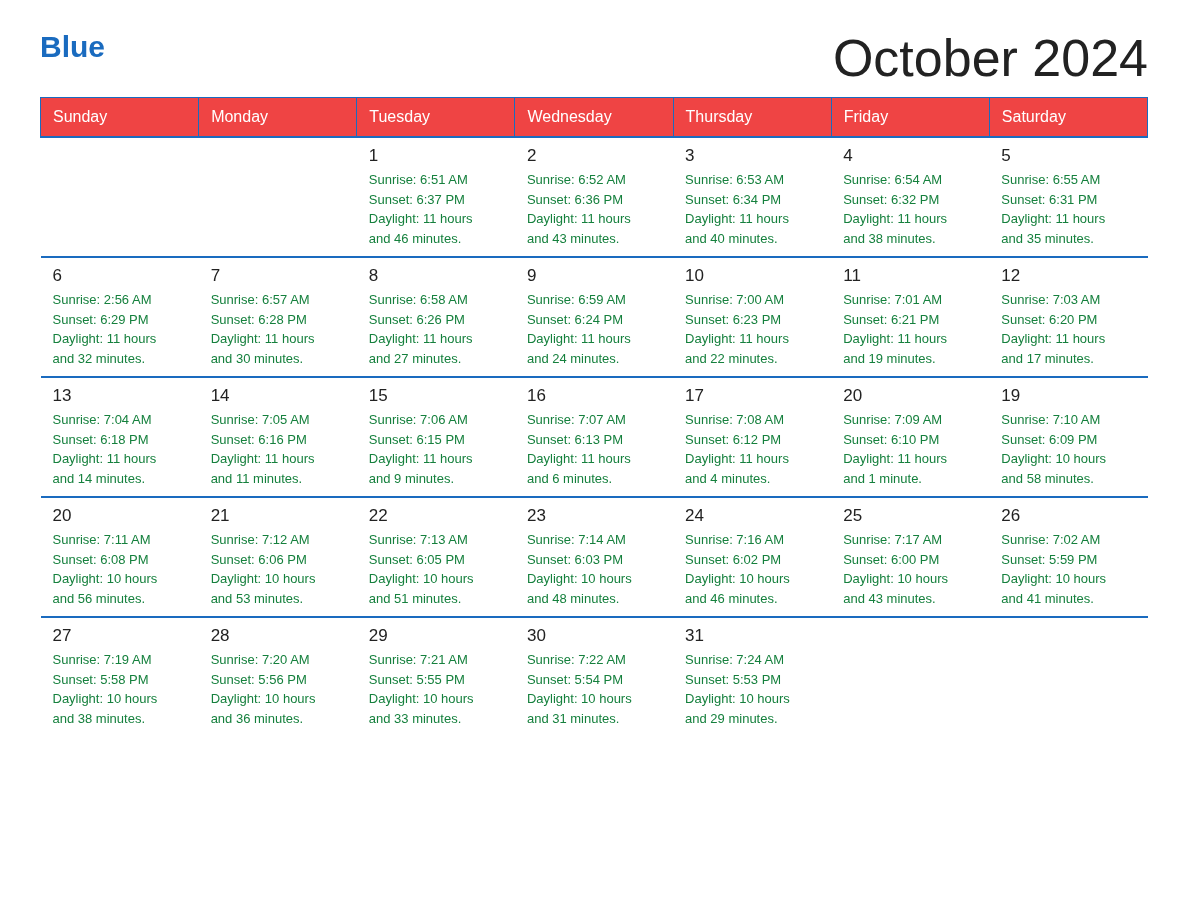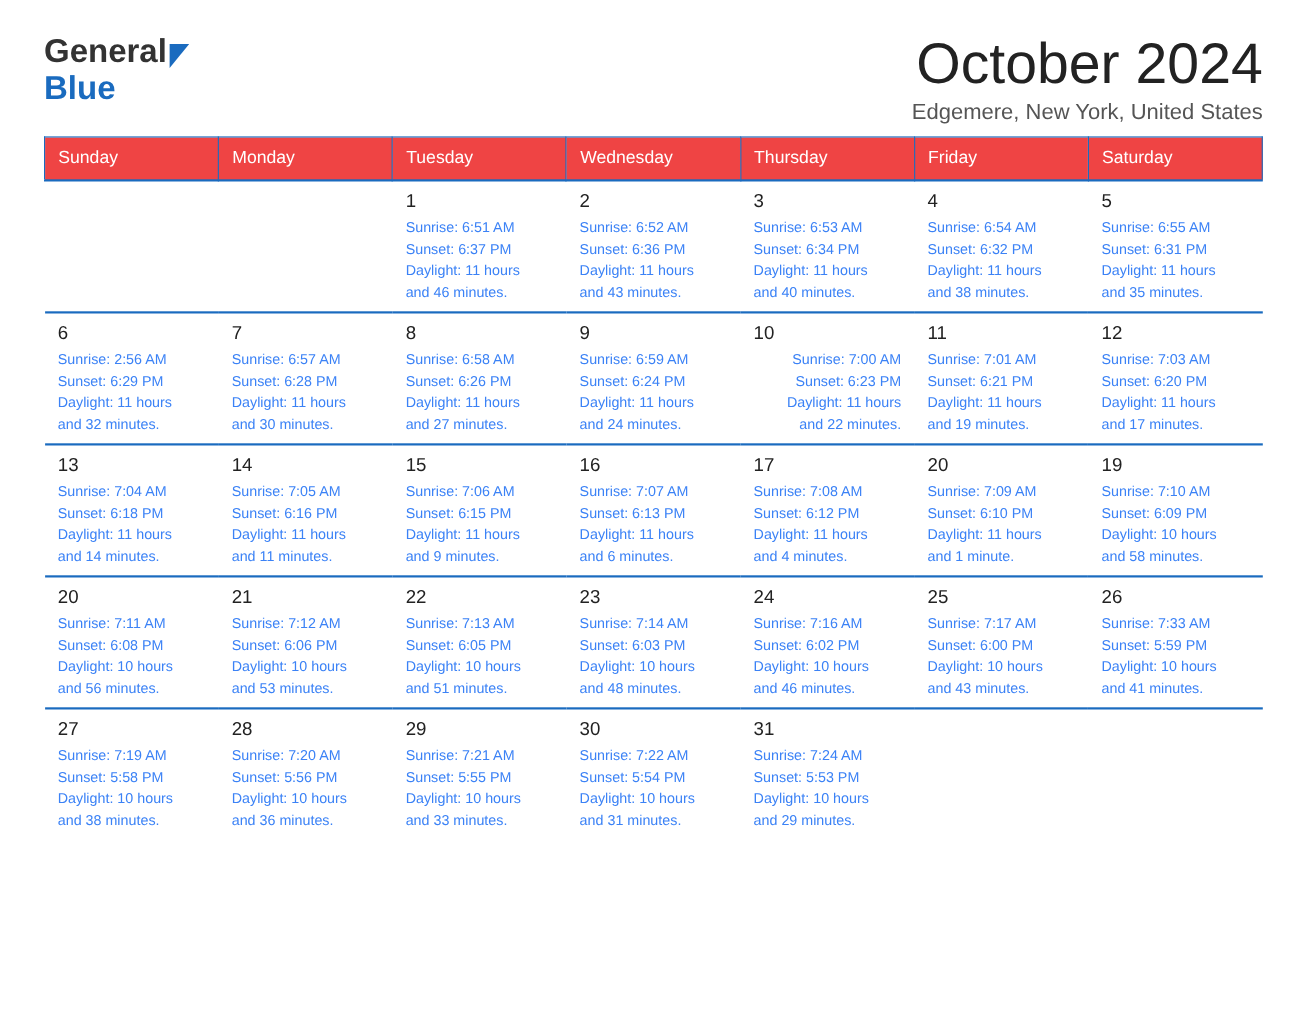--- a/index.html
+++ b/index.html
@@ -64,21 +64,21 @@
       min-height: 100px;
     }
     .day-number {
       font-size: 17px;
       color: #222;
       font-weight: normal;
       margin-bottom: 4px;
     }
     .day-info {
       font-size: 13px;
-      color: #3b82f6;
+      color: #15803d;
       line-height: 1.5;
     }
     .empty-cell {
       background: #fff;
     }
     .logo-wrapper {
       display: flex;
       align-items: flex-end;
       gap: 0;
     }
@@ -95,31 +95,24 @@
       font-size: 30px;
       font-weight: bold;
       color: #1a6bbf;
     }
   </style>
 </head>
 <body>
 
 <div class="header-row">
   <div class="logo">
-    <div class="logo-wrapper">
-      <span class="logo-general">General</span>
-      <svg class="logo-arrow-svg" width="18" height="22" viewBox="0 0 18 22">
-        <polygon points="0,0 18,0 0,22" fill="#1a6bbf"></polygon>
-      </svg>
-    </div>
     <span class="logo-second-line">Blue</span>
   </div>
   <div class="title-section">
     <div class="page-title">October 2024</div>
-    <div class="subtitle">Edgemere, New York, United States</div>
   </div>
 </div>
 
 <table>
   <thead>
     <tr>
     <th>Sunday</th>
         <th>Monday</th>
         <th>Tuesday</th>
         <th>Wednesday</th>
@@ -192,21 +185,21 @@
         </td>
         <td>
           <div class="day-number">9</div>
           <div class="day-info" style="white-space: pre-line;">Sunrise: 6:59 AM
 Sunset: 6:24 PM
 Daylight: 11 hours
 and 24 minutes.</div>
         </td>
         <td>
           <div class="day-number">10</div>
-          <div class="day-info" style="white-space: pre-line; text-align: right;">Sunrise: 7:00 AM
+          <div class="day-info" style="white-space: pre-line;">Sunrise: 7:00 AM
 Sunset: 6:23 PM
 Daylight: 11 hours
 and 22 minutes.</div>
         </td>
         <td>
           <div class="day-number">11</div>
           <div class="day-info" style="white-space: pre-line;">Sunrise: 7:01 AM
 Sunset: 6:21 PM
 Daylight: 11 hours
 and 19 minutes.</div>
@@ -308,21 +301,21 @@
         </td>
         <td>
           <div class="day-number">25</div>
           <div class="day-info" style="white-space: pre-line;">Sunrise: 7:17 AM
 Sunset: 6:00 PM
 Daylight: 10 hours
 and 43 minutes.</div>
         </td>
         <td>
           <div class="day-number">26</div>
-          <div class="day-info" style="white-space: pre-line;">Sunrise: 7:33 AM
+          <div class="day-info" style="white-space: pre-line;">Sunrise: 7:02 AM
 Sunset: 5:59 PM
 Daylight: 10 hours
 and 41 minutes.</div>
         </td>
       </tr>
       <tr>
         <td>
           <div class="day-number">27</div>
           <div class="day-info" style="white-space: pre-line;">Sunrise: 7:19 AM
 Sunset: 5:58 PM

